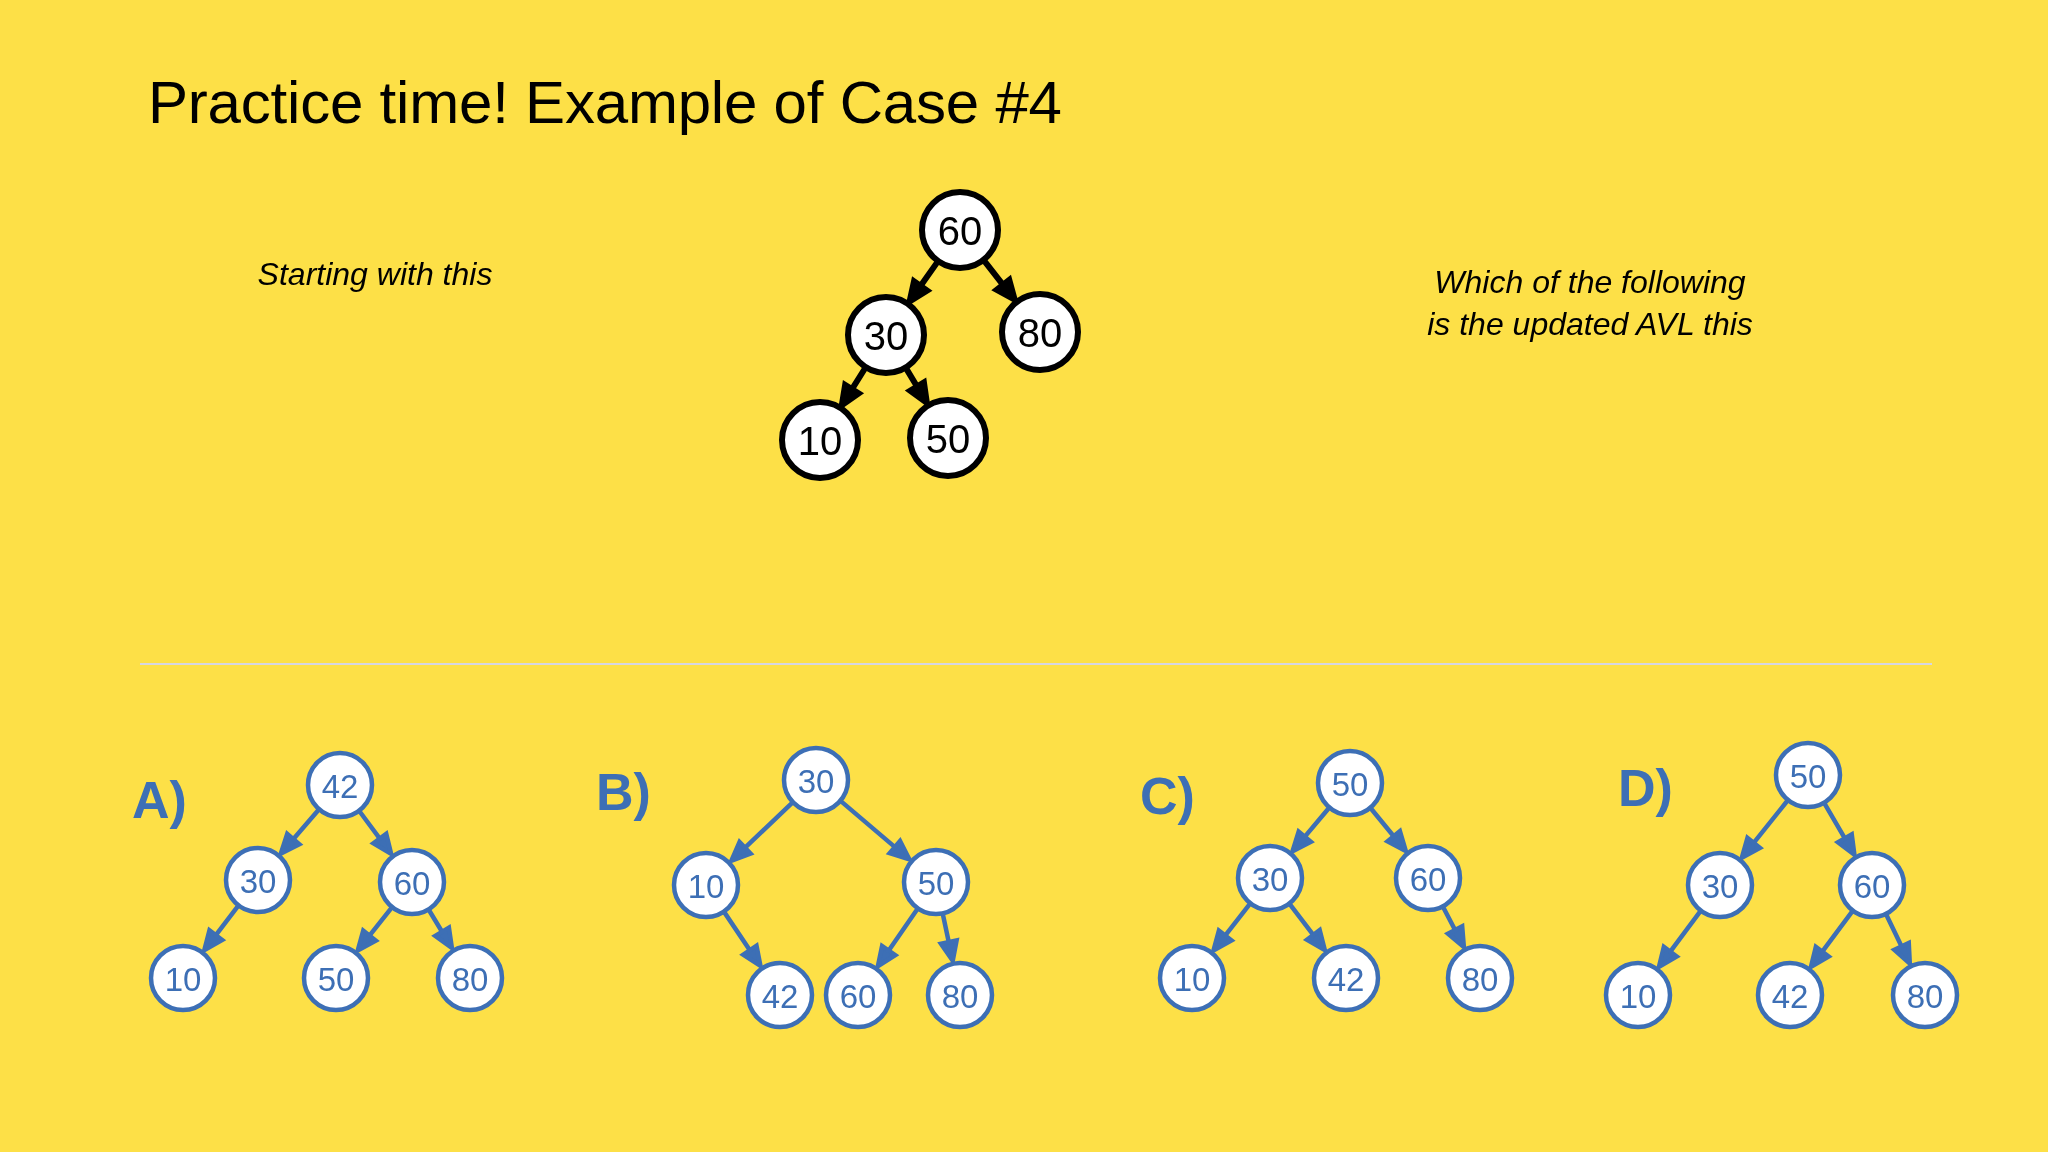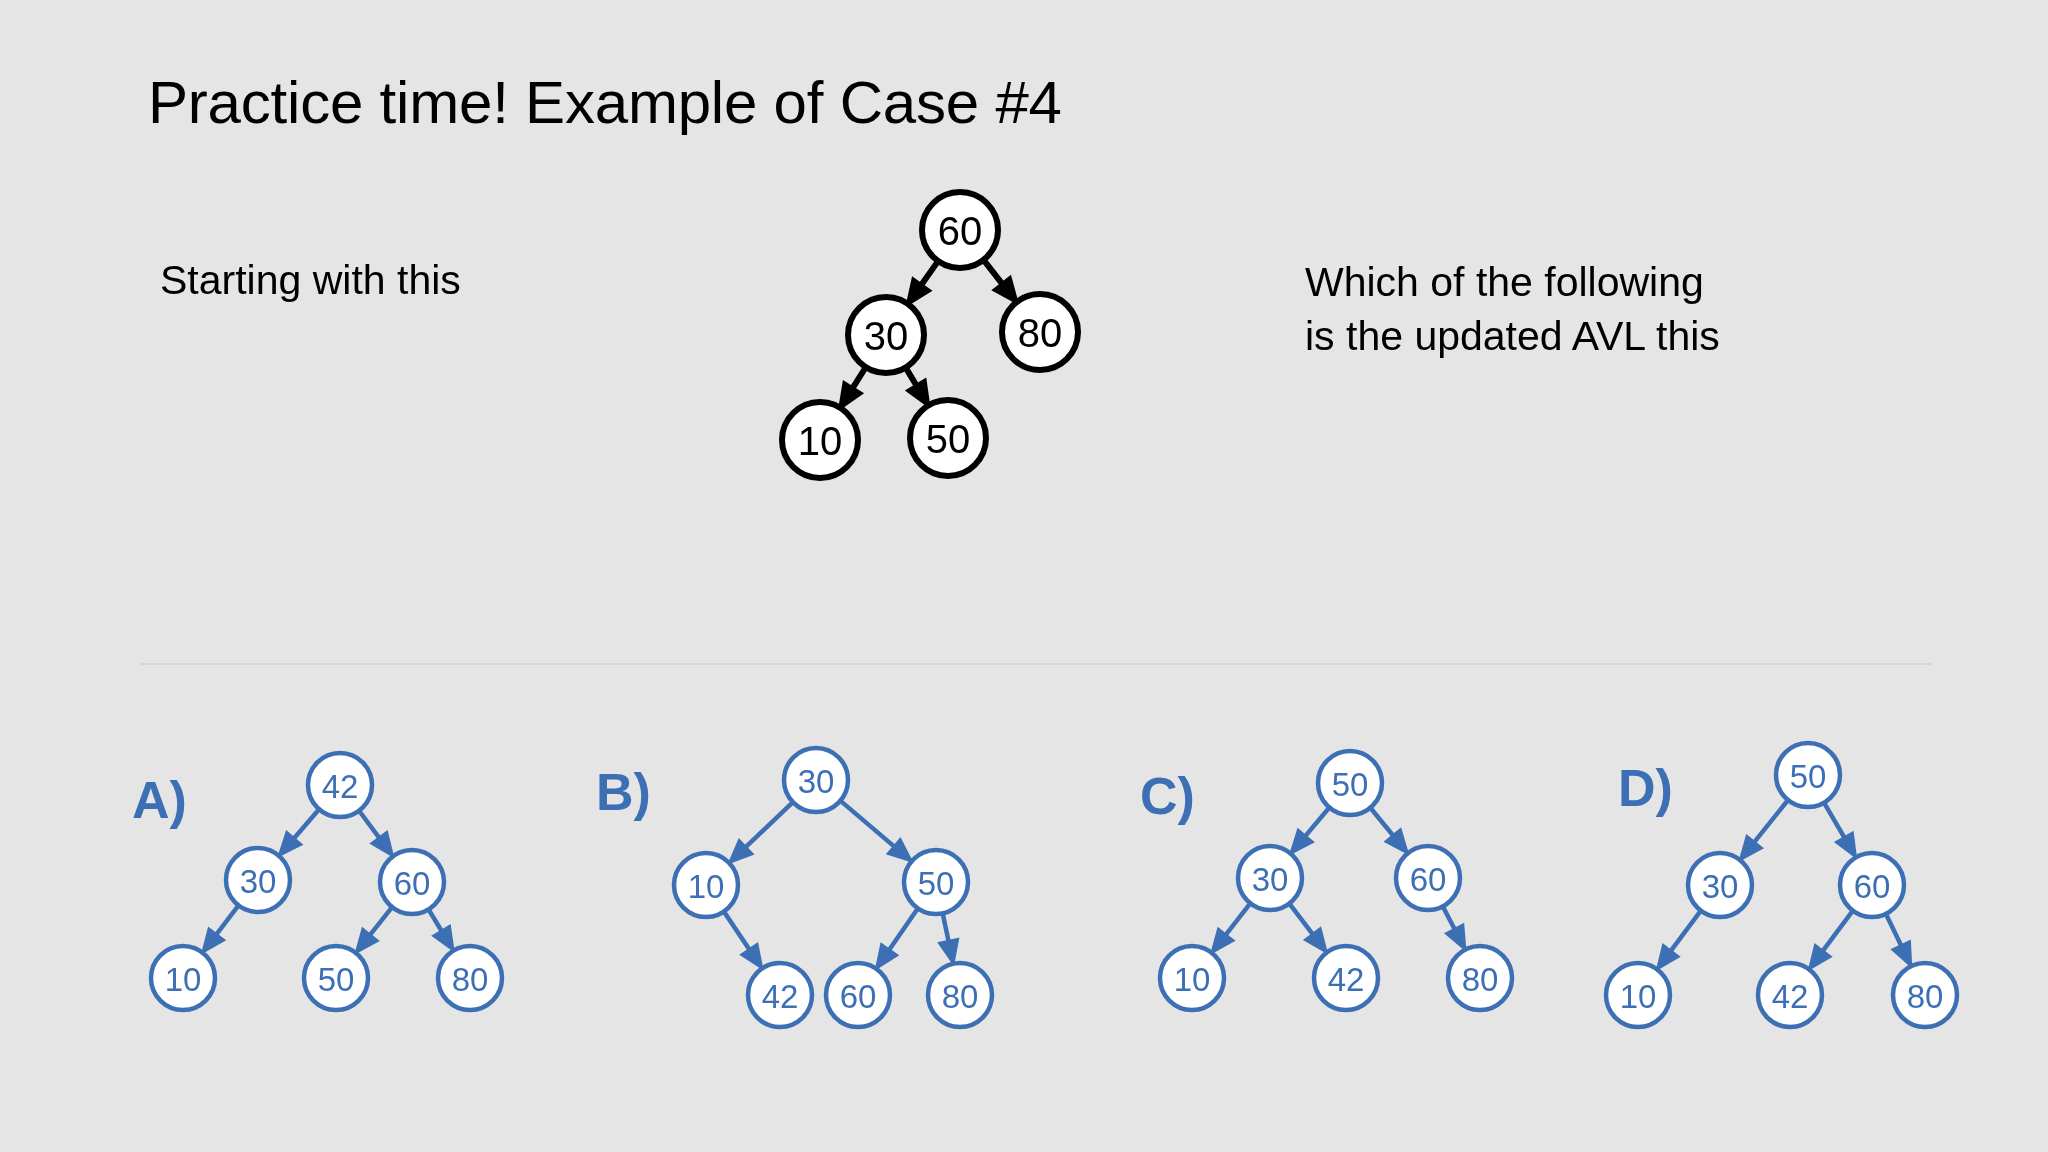--- a/index.html
+++ b/index.html
@@ -8,46 +8,48 @@
     background: #ffffff;
   }
   body {
     font-family: "Liberation Sans", sans-serif;
     color: #000000;
   }
   #slide {
     position: relative;
     width: 2048px;
     height: 1152px;
-    background: #e5e5e5;
+    background: #fde047;
     overflow: hidden;
+    text-align: center;
   }
 
   
   .slide-title {
     position: absolute;
     left: 148px;
     top: 68px;
     font-size: 60px;
     font-weight: 400;
     letter-spacing: -0.2px;
     color: #000000;
     white-space: nowrap;
   }
 
   
   .prompt {
     position: absolute;
-    font-size: 41px;
+    font-size: 32px;
     line-height: 1.32;
     color: #000000;
     font-weight: 400;
+    font-style: italic;
   }
   .prompt.left  { left: 160px;  top: 253px; width: 430px; }
-  .prompt.right { left: 1285px; top: 255px; width: 610px; margin-left: 20px; }
+  .prompt.right { left: 1285px; top: 261px; width: 610px; }
   .prompt .ln { display: block; white-space: nowrap; }
 
   
   .divider {
     position: absolute;
     left: 140px;
     top: 663px;
     width: 1792px;
     height: 2px;
     background: #d6d6e2;

